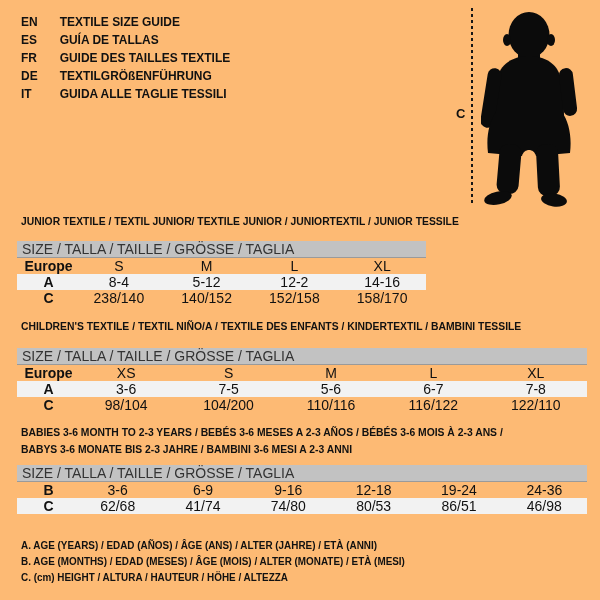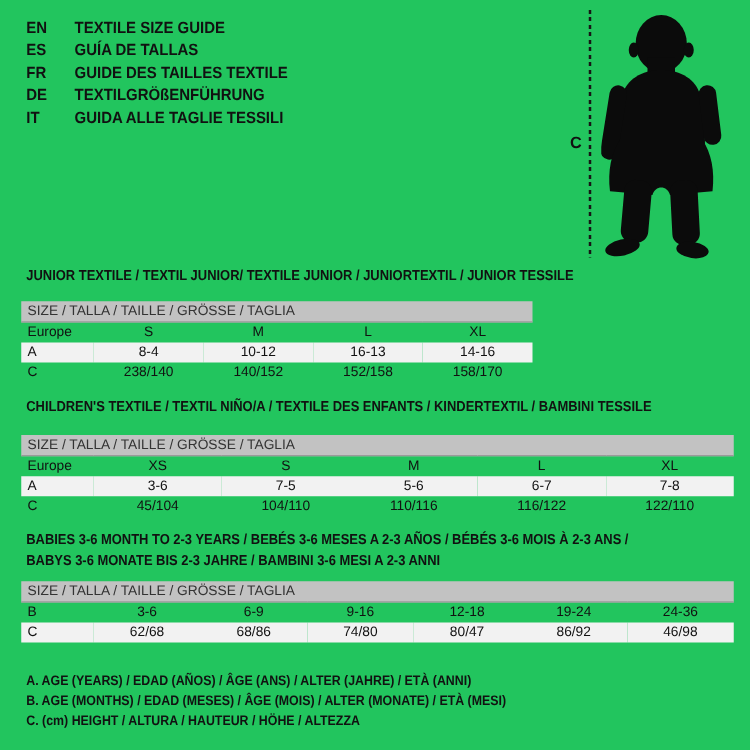--- a/index.html
+++ b/index.html
@@ -1,16 +1,16 @@
 <!DOCTYPE html>
 <html><head>
 <meta charset="utf-8">
 <style>
   html,body{margin:0;padding:0;background:#fff;}
-  .canvas{position:relative;width:600px;height:600px;background:#22c55e;
+  .canvas{position:relative;width:600px;height:600px;background:#fdba74;
           font-family:"Liberation Sans",sans-serif;color:#111;overflow:hidden;}
 
   
   .hdr{position:absolute;left:21px;top:13px;font-weight:bold;font-size:13px;
        line-height:18px;transform:scaleX(.92);transform-origin:left top;white-space:nowrap;}
   .hdr .row{display:flex;}
   .hdr .code{width:42px;flex:0 0 42px;}
 
   
   .dash{position:absolute;left:471px;top:8px;width:2px;height:198px;
@@ -19,26 +19,26 @@
   .baby{position:absolute;left:481px;top:6px;}
 
   
   .sec-title{position:absolute;font-weight:bold;font-size:11.5px;white-space:nowrap;
              transform:scaleX(.9);transform-origin:left top;}
   #junior-title{left:21px;top:215px;}
   #children-title{left:21px;top:320px;}
   #babies-title{left:21px;top:424px;line-height:16.5px;}
 
   
-  table.size{position:absolute;border-collapse:collapse;table-layout:fixed;font-size:11px;}
+  table.size{position:absolute;border-collapse:collapse;table-layout:fixed;font-size:14px;}
   #junior-table{left:17px;top:241px;width:409px;}
   #children-table{left:17px;top:348px;width:570px;}
   #babies-table{left:17px;top:465px;width:570px;}
   table.size td{height:16px;padding:0;text-align:center;font-weight:normal;color:#111;}
-  table.size td.lbl{text-align:left;padding-left:5px;}
+  table.size td.lbl{text-align:center;padding-left:5px;font-weight:bold;}
   table.size col.c-lbl{width:58px;}
   table.size tr.bar td{background:#c2c2c2;border-bottom:1px solid #9a9a9a;text-align:left;
                        padding-left:5px;color:#333;}
   table.size tr.alt td{background:#f2f2f2;}
 
   
   .notes{position:absolute;left:21px;top:537px;font-weight:bold;font-size:11px;
          line-height:16px;white-space:nowrap;transform:scaleX(.9);transform-origin:left top;}
 </style>
 </head>
@@ -106,22 +106,22 @@
       <tr>
         <td class="lbl">Europe</td>
         <td>S</td>
         <td>M</td>
         <td>L</td>
         <td>XL</td>
       </tr>
       <tr class="alt">
         <td class="lbl">A</td>
         <td>8-4</td>
-        <td>10-12</td>
-        <td>16-13</td>
+        <td>5-12</td>
+        <td>12-2</td>
         <td>14-16</td>
       </tr>
       <tr>
         <td class="lbl">C</td>
         <td>238/140</td>
         <td>140/152</td>
         <td>152/158</td>
         <td>158/170</td>
       </tr>
     </tbody>
@@ -153,22 +153,22 @@
       <tr class="alt">
         <td class="lbl">A</td>
         <td>3-6</td>
         <td>7-5</td>
         <td>5-6</td>
         <td>6-7</td>
         <td>7-8</td>
       </tr>
       <tr>
         <td class="lbl">C</td>
-        <td>45/104</td>
-        <td>104/110</td>
+        <td>98/104</td>
+        <td>104/200</td>
         <td>110/116</td>
         <td>116/122</td>
         <td>122/110</td>
       </tr>
     </tbody>
   </table>
 
   <div id="babies-title" class="sec-title">
     <div>BABIES 3-6 MONTH TO 2-3 YEARS / BEBÉS 3-6 MESES A 2-3 AÑOS / BÉBÉS 3-6 MOIS À 2-3 ANS /</div>
     <div>BABYS 3-6 MONATE BIS 2-3 JAHRE / BAMBINI 3-6 MESI A 2-3 ANNI</div>
@@ -193,24 +193,24 @@
         <td>3-6</td>
         <td>6-9</td>
         <td>9-16</td>
         <td>12-18</td>
         <td>19-24</td>
         <td>24-36</td>
       </tr>
       <tr class="alt">
         <td class="lbl">C</td>
         <td>62/68</td>
-        <td>68/86</td>
+        <td>41/74</td>
         <td>74/80</td>
-        <td>80/47</td>
-        <td>86/92</td>
+        <td>80/53</td>
+        <td>86/51</td>
         <td>46/98</td>
       </tr>
     </tbody>
   </table>
 
   <div class="notes">
     <div>A. AGE (YEARS) / EDAD (AÑOS) / ÂGE (ANS) / ALTER (JAHRE) / ETÀ (ANNI)</div>
     <div>B. AGE (MONTHS) / EDAD (MESES) / ÂGE (MOIS) / ALTER (MONATE) / ETÀ (MESI)</div>
     <div>C. (cm) HEIGHT / ALTURA / HAUTEUR / HÖHE / ALTEZZA</div>
   </div>

